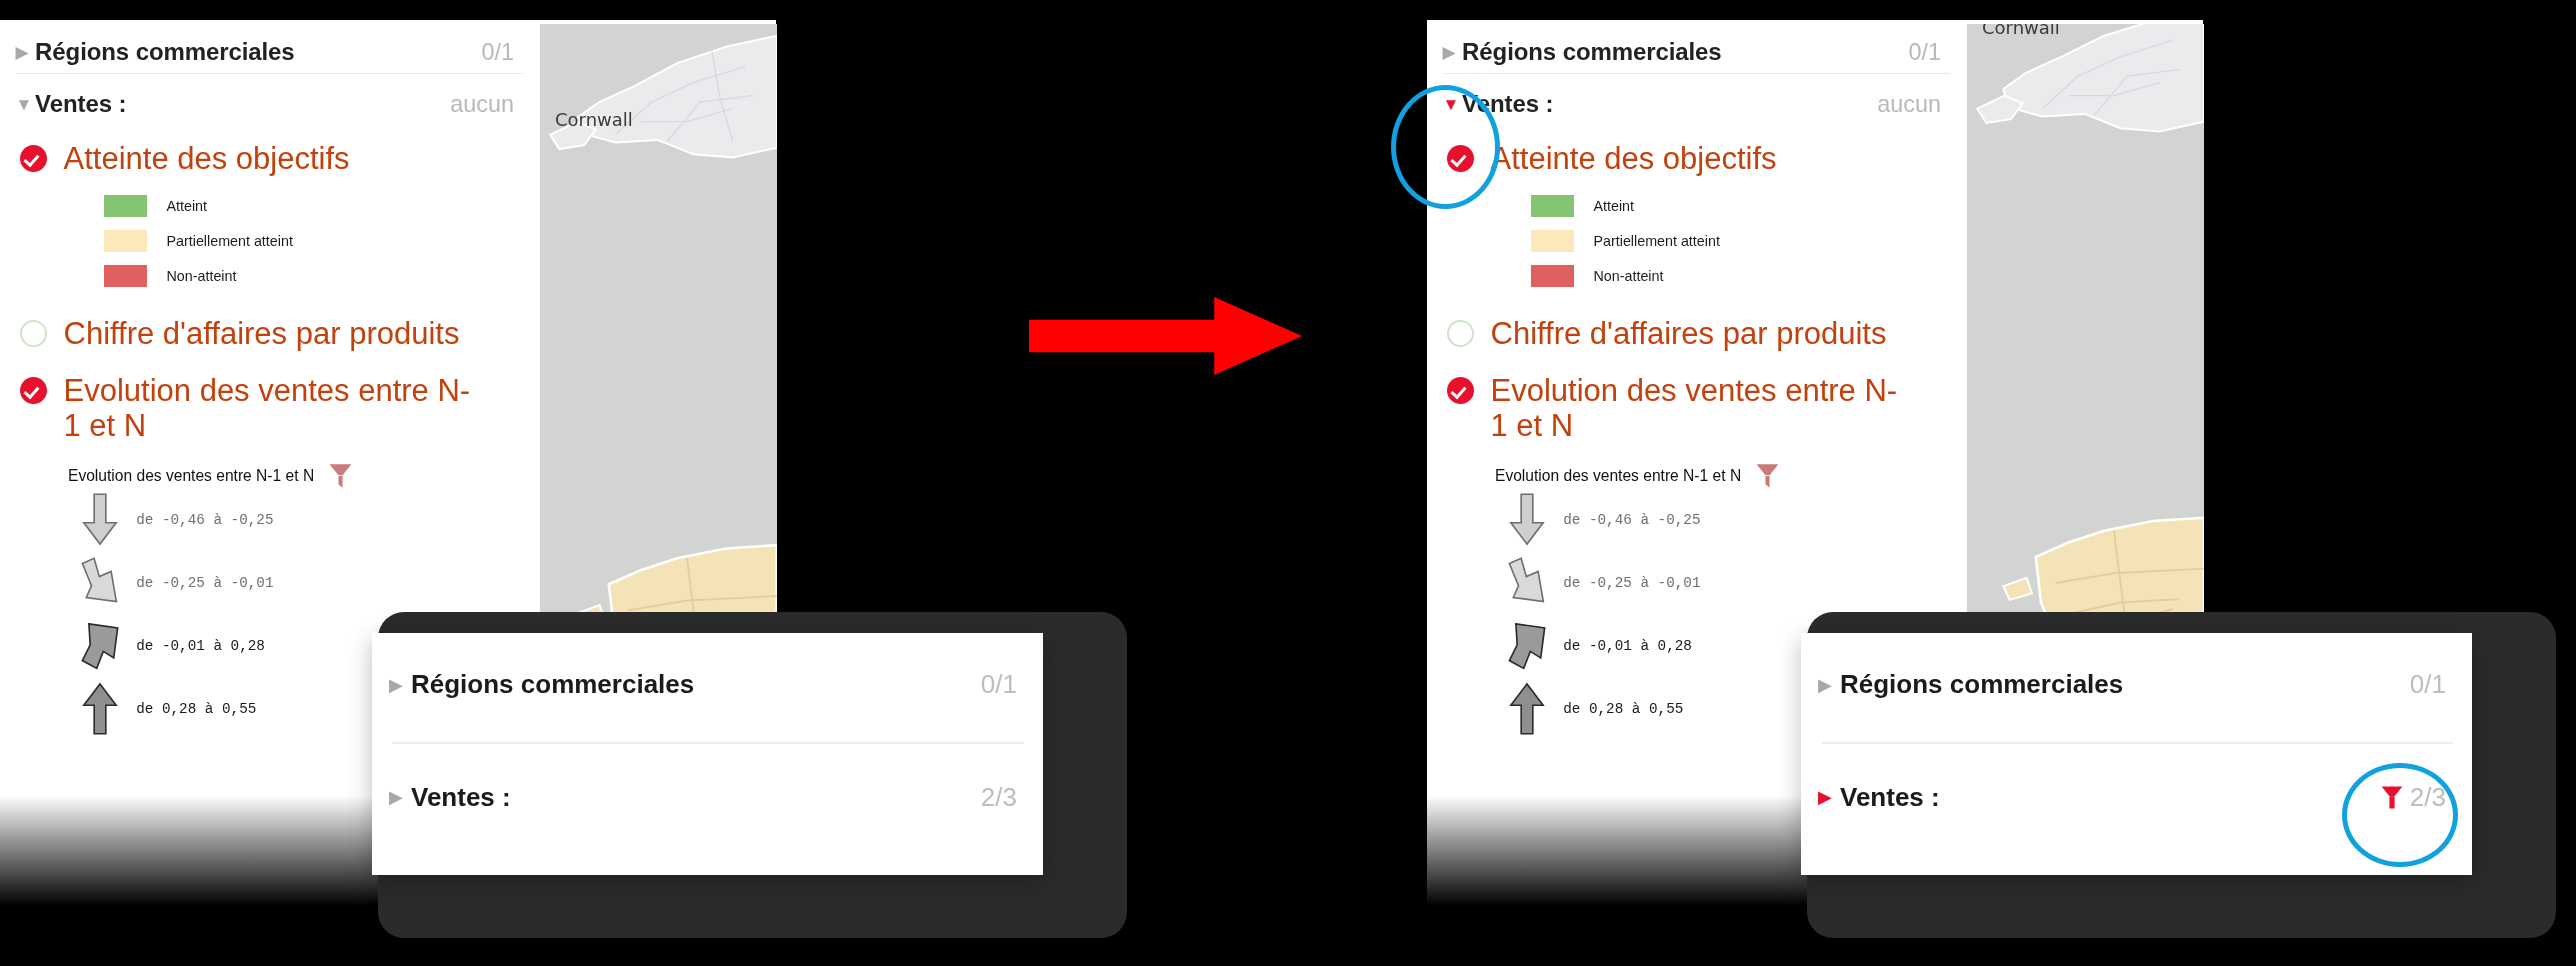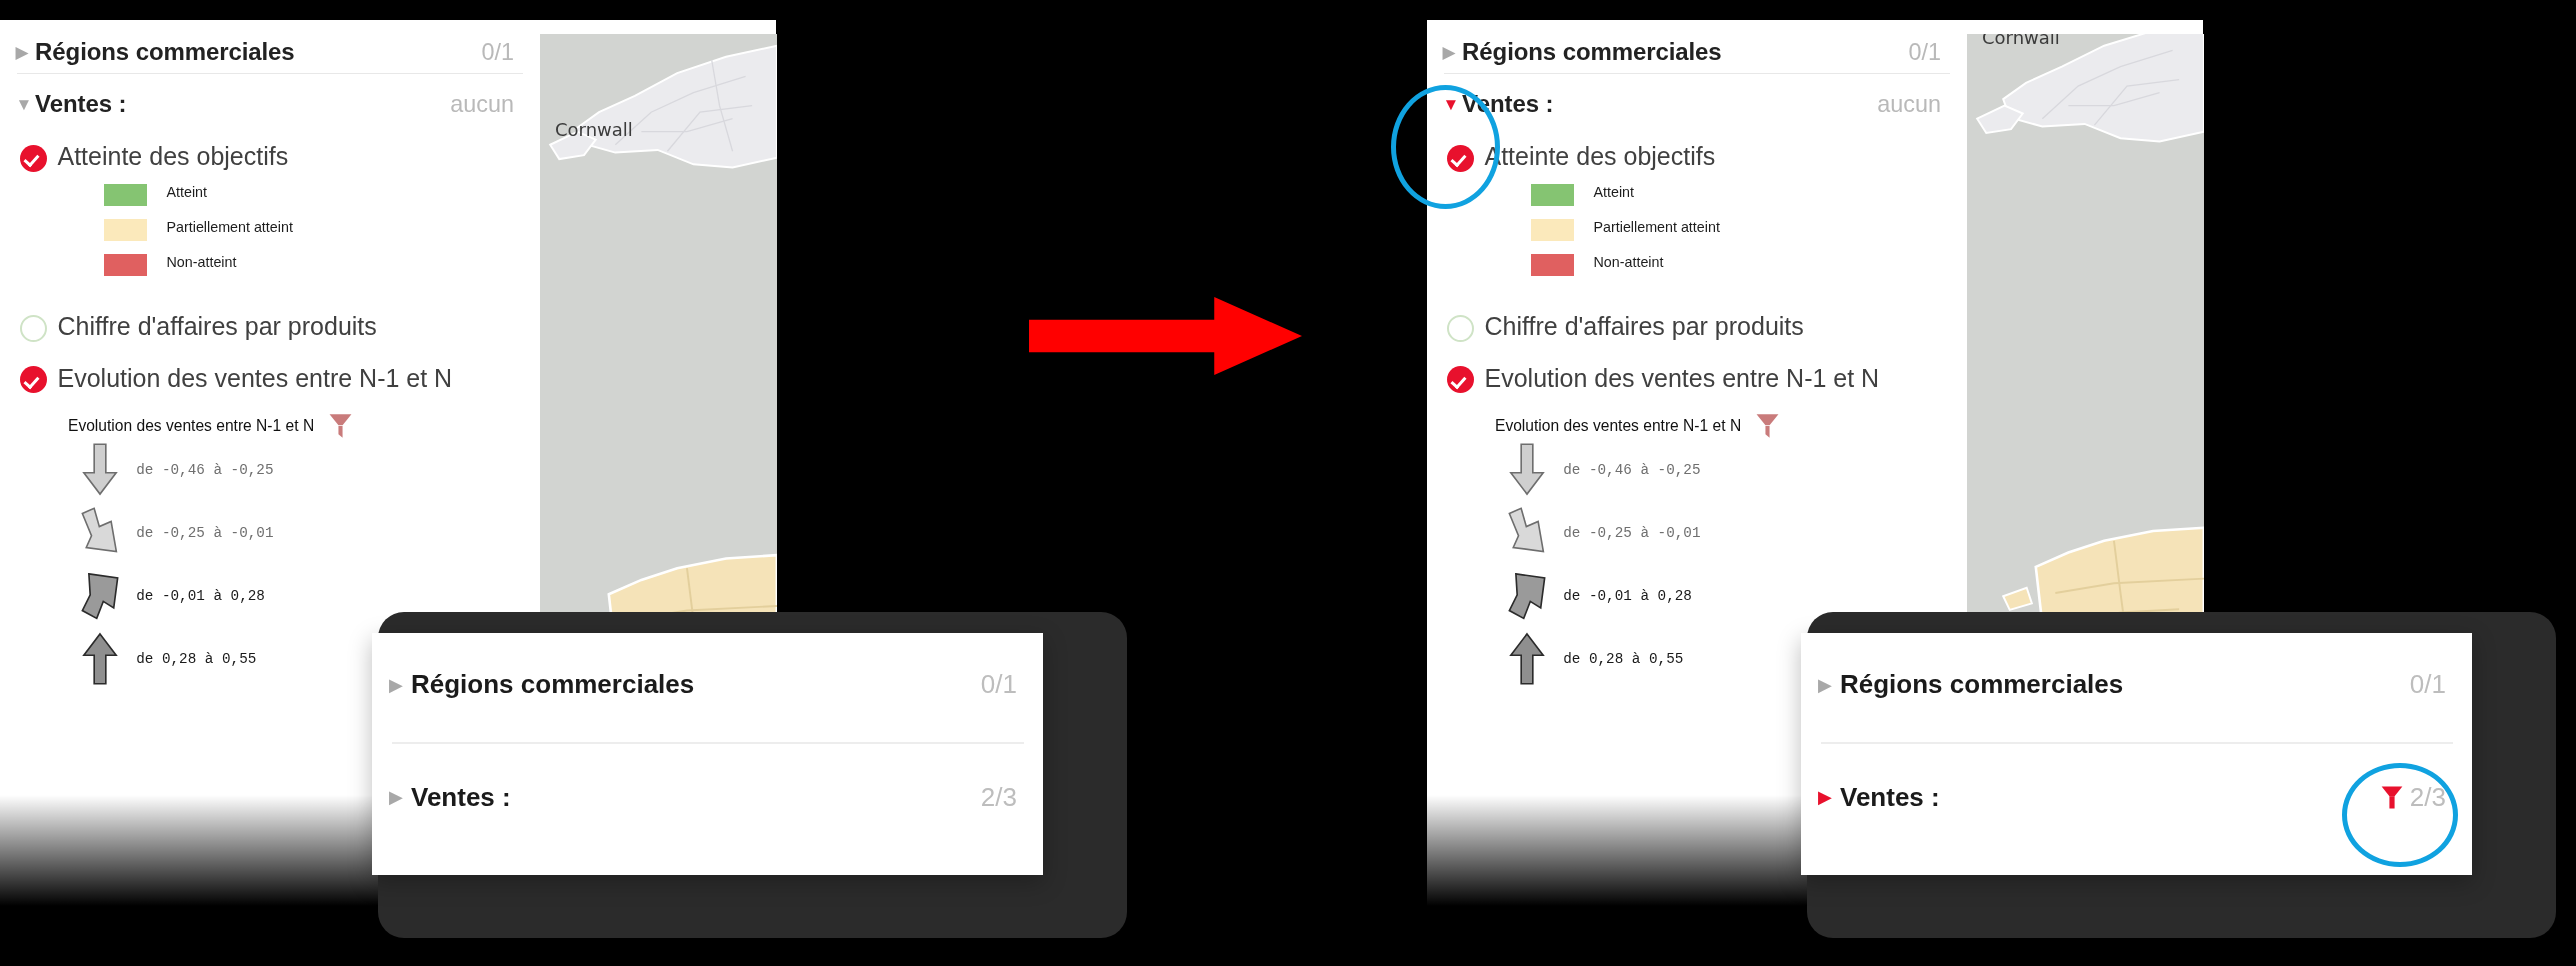--- a/index.html
+++ b/index.html
@@ -27,21 +27,21 @@
   }
   .panel .sidebar {
     position: absolute;
     left: 0; top: 0;
     width: 540px;
     height: 100%;
     background: #ffffff;
   }
   .panel .maparea {
     position: absolute;
-    top: 14px;
+    top: 4px;
     width: 240px;
     height: 100%;
     background: #d2d4d1;
     overflow: hidden;
     text-align: center;
   }
 
   
   .fade-bottom {
     position: absolute;
@@ -112,31 +112,32 @@
     border-width: 0 3.3px 3.3px 0;
     transform: rotate(42deg);
   }
   .chk.empty {
     background: #ffffff;
     border: 2px solid #cfe3c6;
     box-sizing: border-box;
   }
   .chk.empty::after { display: none; }
   .layer-label {
-    font-size: 25px;
-    color: #404040;
-    margin-left: 11px;
+    font-size: 31px;
+    color: #c2410c;
+    margin-left: 17px;
     line-height: 1.12;
     max-width: 417px;
   }
 
   
   .swatches { margin: 11.7px 0 0 68px; }
   .swatch-row {
     display: flex;
+    align-items: center;
     height: 35px;
     padding-left: 36px;
   }
   .sw {
     width: 43px; height: 22px;
     flex: 0 0 auto;
   }
   .sw-label {
     font-size: 14.3px;
     color: #1d1d1d;

